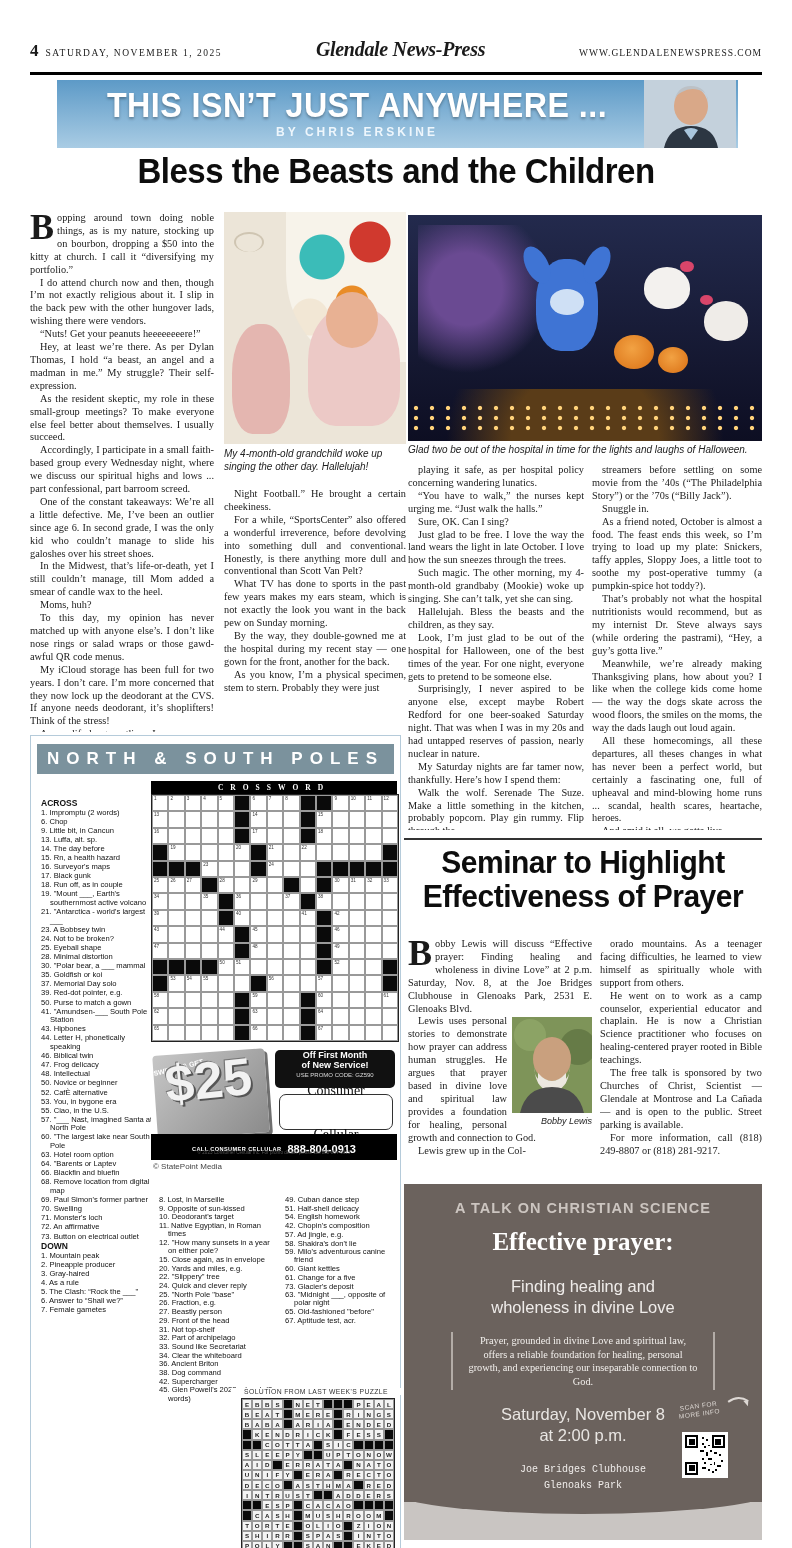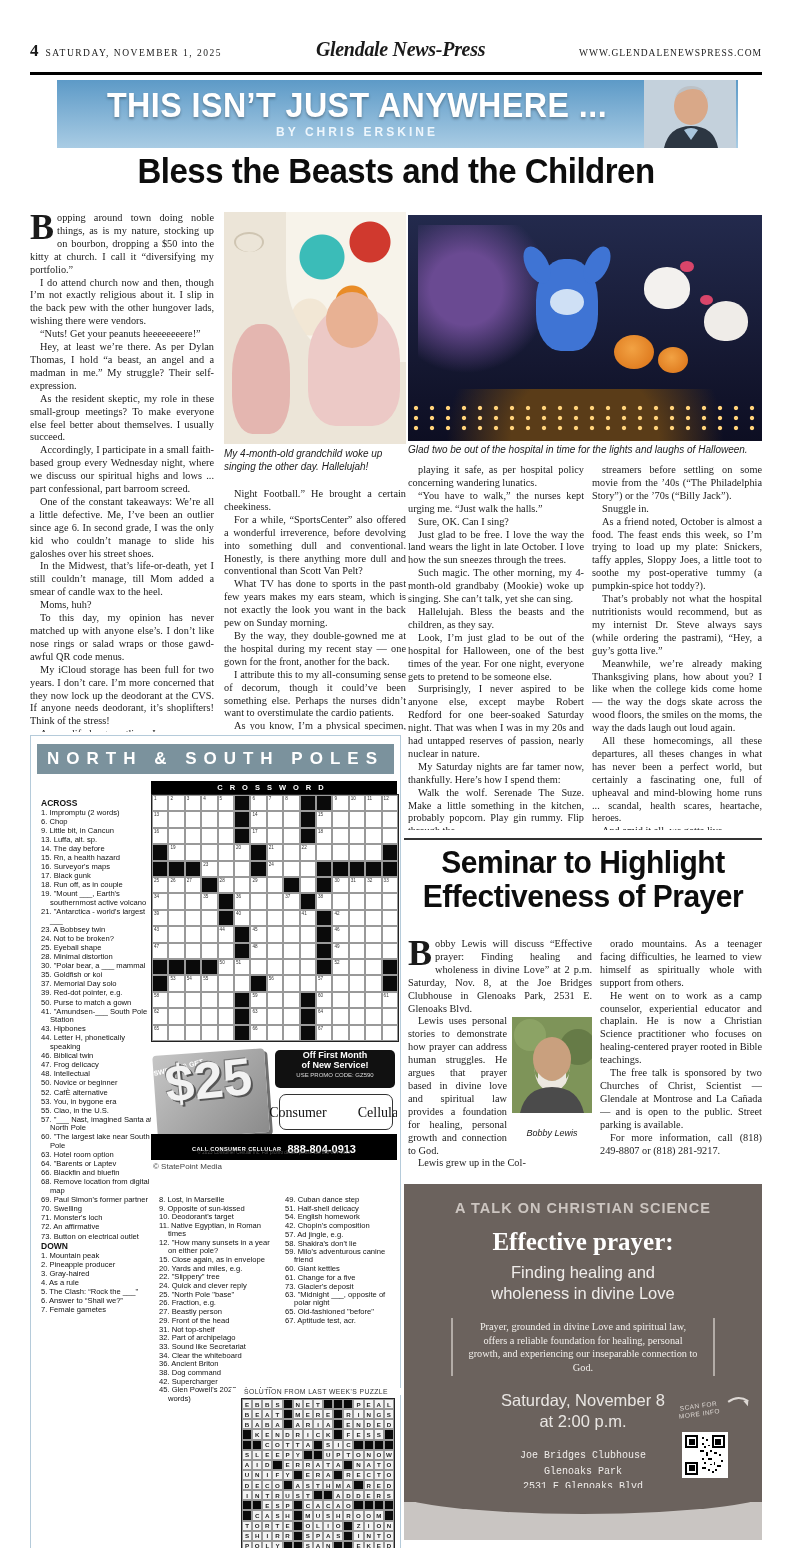--- a/index.html
+++ b/index.html
@@ -34,21 +34,21 @@
   .photo{overflow:hidden;}
   
   .panel{left:30px;top:735px;width:369px;height:813px;border:1.5px solid #b5cbda;background:#fff;}
   .panel-head{position:absolute;left:6px;top:8px;width:357px;height:30px;background:#7b929d;color:#fff;
      display:flex;align-items:center;justify-content:center;font-family:"Liberation Sans",sans-serif;
      font-weight:bold;font-size:17px;letter-spacing:7px;}
   .clue-col{position:absolute;font-family:"Liberation Sans",sans-serif;font-size:7.6px;line-height:8.6px;color:#111;margin-top:16px;}
   .clue-head{font-weight:bold;font-size:8.5px;margin:1px 0;}
   .clue{padding-left:9px;text-indent:-9px;margin-bottom:0.5px;}
   .cwbar{position:absolute;left:120px;top:45px;width:246px;height:13px;background:#000;color:#fff;
-     display:flex;align-items:center;justify-content:center;font-family:Liberation Sans, sans-serif;
+     display:flex;align-items:center;justify-content:center;font-family:Liberation Serif, serif;
      font-size:7.5px;letter-spacing:7px;font-weight:bold;}
   .cwgrid{position:absolute;left:120px;top:58px;width:246px;height:246px;display:grid;
      grid-template-columns:repeat(15,1fr);grid-template-rows:repeat(15,1fr);border:1px solid #222;background:#fff;}
   .cw-cell{position:relative;border:0.5px solid #999;background:#fff;}
   .cw-cell.black{background:#0a0a0a;}
   .cw-num{position:absolute;left:1px;top:0;font-family:"Liberation Sans",sans-serif;font-size:4.6px;line-height:5px;color:#333;}
   .solgrid{position:absolute;left:210px;top:662px;width:152px;height:152px;display:grid;
      grid-template-columns:repeat(15,1fr);grid-template-rows:repeat(15,1fr);border:1px solid #222;background:#fff;z-index:3;}
   .sol-cell{border:0.5px solid #999;background:#f4f4f4;display:flex;align-items:center;justify-content:center;
      font-family:"Liberation Sans",sans-serif;font-size:6.2px;font-weight:bold;color:#222;}
@@ -62,41 +62,41 @@
      transform:rotate(-4deg);border-radius:4px;box-shadow:3px 3px 0 #6f6f6f;}
   .cc-price{position:absolute;left:14px;top:2px;font-family:"Liberation Sans",sans-serif;font-weight:bold;
      font-size:52px;color:#f2f2f2;text-shadow:2px 2px 0 #555,-1px -1px 0 #777;transform:rotate(-6deg);}
   .cc-switch{position:absolute;left:2px;top:16px;transform:rotate(-14deg);font-family:"Liberation Sans",sans-serif;
      font-size:7px;font-weight:bold;color:#fff;text-align:center;line-height:7.5px;}
   .cc-offer{position:absolute;left:124px;top:2px;width:120px;height:38px;background:#111;border-radius:5px;color:#fff;
      font-family:"Liberation Sans",sans-serif;text-align:center;padding-top:1px;box-sizing:border-box;}
   .cc-offer .l1{font-size:9px;font-weight:bold;line-height:9.5px;}
   .cc-offer .l2{font-size:6px;color:#ddd;margin-top:2px;}
   .cc-bubble{position:absolute;left:128px;top:46px;width:112px;height:34px;border:1.5px solid #333;border-radius:7px;
-     background:#fff;display:flex;flex-direction:row;align-items:center;justify-content:center;gap:31px;}
+     background:#fff;display:flex;flex-direction:column;align-items:center;justify-content:center;gap:31px;}
   .cc-brand{font-family:"Liberation Serif",serif;font-size:14px;line-height:13px;color:#111;text-align:center;}
   .cc-bar{position:absolute;left:0;top:86px;width:246px;height:29px;background:#000;color:#fff;display:flex;
      align-items:center;justify-content:center;gap:6px;font-family:"Liberation Sans",sans-serif;}
   .cc-call{font-size:5.6px;font-weight:bold;letter-spacing:0.4px;}
   .cc-phone{font-size:11px;font-weight:bold;}
   .cc-fine{position:absolute;left:0;top:102px;width:246px;text-align:center;font-size:4.6px;color:#555;
      font-family:"Liberation Sans",sans-serif;}
   
   .divider{left:404px;top:838px;width:358px;height:1.5px;background:#333;}
   .sem-head{left:404px;top:846px;width:358px;text-align:center;font-family:"Liberation Sans",sans-serif;
      font-weight:bold;font-size:30px;line-height:33px;letter-spacing:-0.5px;color:#0d0d0d;transform:scaleY(1.05);}
   .bobby{float:right;width:80px;margin:2px 0 2px 5px;}
   .bobby-img{width:80px;height:96px;overflow:hidden;}
-  .bobby-cap{text-align:center;font-style:italic;font-size:9px;font-family:"Liberation Sans",sans-serif;margin-top:14px;}
+  .bobby-cap{text-align:right;font-style:italic;font-size:9px;font-family:"Liberation Sans",sans-serif;margin-top:2px;}
   
   .csad{left:404px;top:1184px;width:358px;height:356px;background:#6b625d;overflow:hidden;color:#fff;
      font-family:"Liberation Sans",sans-serif;text-align:center;}
   .cs-head{margin-top:16px;font-size:14.5px;font-weight:bold;letter-spacing:1px;color:#ccc5c0;}
   .cs-title{margin-top:12px;font-family:"Liberation Serif",serif;font-weight:bold;font-size:25px;}
-  .cs-sub{margin-top:6px;font-size:16.5px;font-weight:300;color:#efecea;line-height:21px;}
+  .cs-sub{margin-top:20px;font-size:16.5px;font-weight:300;color:#efecea;line-height:21px;}
   .cs-quote{margin:14px auto 0;width:232px;padding:2px 14px;border-left:2px solid #b3aca7;border-right:2px solid #b3aca7;
      font-family:"Liberation Serif",serif;font-size:10.3px;line-height:13.5px;color:#f2efec;}
   .cs-date{margin-top:14px;font-size:16.5px;color:#e9e6e3;line-height:21px;}
   .cs-venue{margin-top:16px;font-size:10px;line-height:15.5px;color:#efecea;font-family:Liberation Mono, monospace;}
   .cs-scan{position:absolute;right:28px;top:218px;width:70px;transform:rotate(-8deg);font-size:6.5px;
      letter-spacing:0.5px;color:#ddd8d4;line-height:8px;}
   .cs-qr{position:absolute;right:34px;top:248px;width:46px;height:46px;background:#fff;padding:3px;box-sizing:border-box;}
   .cs-band{position:absolute;left:-20px;bottom:0;width:398px;height:38px;background:#c9c5c2;}
   .cs-curve{position:absolute;left:-20px;bottom:26px;width:398px;height:26px;background:#6b625d;
      border-radius:0 0 50% 50% / 0 0 26px 26px;}
@@ -154,21 +154,20 @@
     <div style="position:absolute;left:8px;bottom:10px;width:58px;height:110px;border-radius:45% 45% 35% 35%;background:#e4b6b0;"></div>
     <div style="position:absolute;left:10px;top:20px;width:26px;height:18px;border:2px solid #cfc5b2;border-radius:50%;border-bottom:none;"></div>
   </div>
   <div class="abs caption" style="left:224px;top:448px;width:182px;">My 4-month-old grandchild woke up singing the other day. Hallelujah!</div>
 
   <div class="abs col" style="left:224px;top:488px;width:182px;height:242px;">
       <p>Night Football.” He brought a certain cheekiness.</p>
       <p>For a while, “SportsCenter” also offered a wonderful irreverence, before devolving into something dull and conventional. Honestly, is there anything more dull and conventional than Scott Van Pelt?</p>
       <p>What TV has done to sports in the past few years makes my ears steam, which is not exactly the look you want in the back pew on Sunday morning.</p>
       <p>By the way, they double-gowned me at the hospital during my recent stay — one gown for the front, another for the back.</p>
-      <p>I attribute this to my all-consuming sense of decorum, though it could’ve been something else. Perhaps the nurses didn’t want to overstimulate the cardio patients.</p>
       <p>As you know, I’m a physical specimen, stem to stern. Probably they were just</p>
     </div>
 
   <div class="abs photo" style="left:408px;top:215px;width:354px;height:226px;background:linear-gradient(#232a4d,#0d0e22);">
     <div style="position:absolute;left:10px;top:10px;width:120px;height:160px;background:radial-gradient(circle at 40% 40%,#6a4a92 0 30%,transparent 70%);"></div>
     <div style="position:absolute;left:128px;top:44px;width:62px;height:92px;border-radius:45% 45% 40% 40%;background:#3f74d4;"></div>
     <div style="position:absolute;left:118px;top:30px;width:22px;height:40px;border-radius:50%;background:#3f74d4;transform:rotate(-28deg);"></div>
     <div style="position:absolute;left:178px;top:30px;width:22px;height:40px;border-radius:50%;background:#3f74d4;transform:rotate(28deg);"></div>
     <div style="position:absolute;left:142px;top:74px;width:34px;height:26px;border-radius:50%;background:#cfe0f5;"></div>
     <div style="position:absolute;left:236px;top:52px;width:46px;height:42px;border-radius:50% 50% 46% 46%;background:#f3f1ee;"></div>

